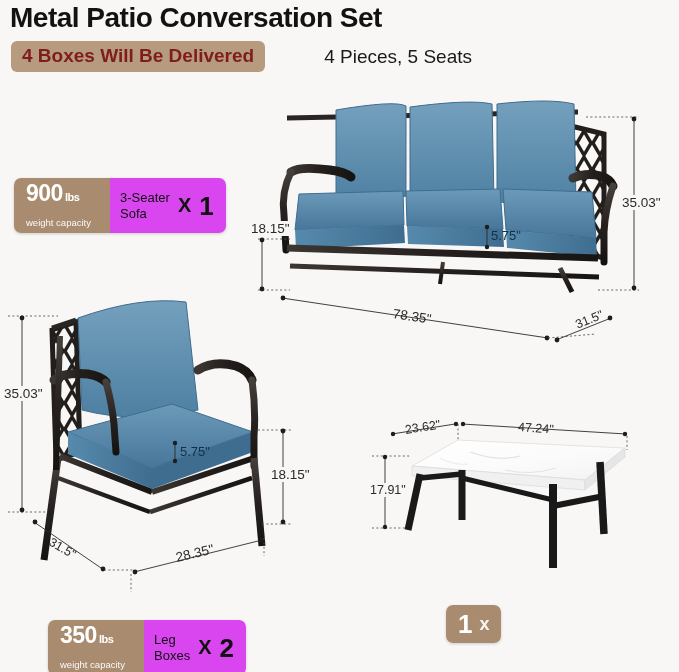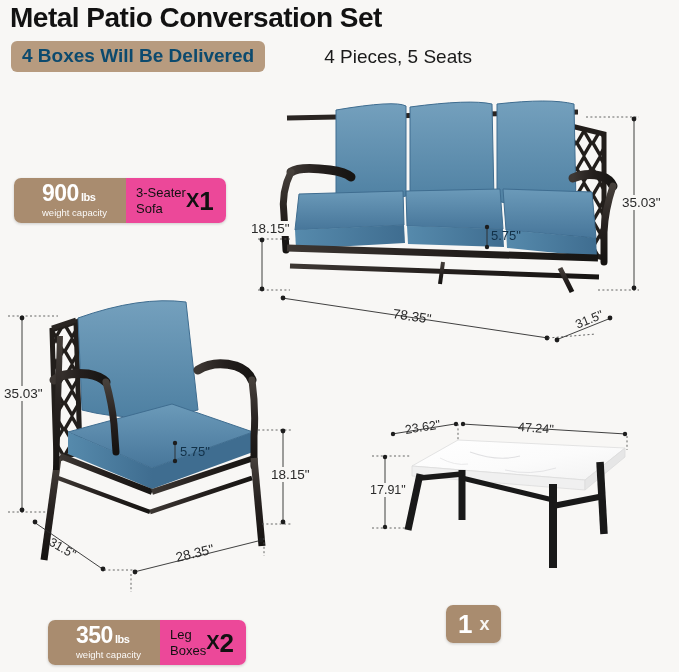--- a/index.html
+++ b/index.html
@@ -14,44 +14,44 @@
   #root{position:relative;width:630px;height:672px;}
 
   
   .title{
     position:absolute;left:10px;top:2px;
     font-size:28px;font-weight:bold;letter-spacing:-0.5px;
     color:#121212;white-space:nowrap;
   }
   .subrow{position:absolute;left:11px;top:41px;display:flex;align-items:center;gap:12px;}
   .pill-boxes{
-    background:#b79b7f;color:#0c4a6e;
+    background:#b79b7f;color:#7f1d1d;
     font-size:19px;font-weight:bold;
     padding:4px 11px 5px 11px;border-radius:6px;white-space:nowrap;
   }
   .pieces{font-size:19px;color:#1a1a1a;white-space:nowrap;margin-left:47px;}
 
   
   .badge{
     position:absolute;display:flex;align-items:stretch;
     border-radius:7px;overflow:hidden;
     box-shadow:0 1px 3px rgba(0,0,0,.18);
     background:#fdfdfb;
   }
   .badge .cap{
     background:#a98c6f;color:#fff;
     display:flex;flex-direction:column;justify-content:center;
-    padding:4px 10px 5px 28px;min-width:74px;
+    padding:4px 10px 5px 12px;min-width:74px;
   }
   .capnum{font-size:23px;font-weight:bold;line-height:1;letter-spacing:-0.5px;}
   .capnum .u{font-size:11px;font-weight:bold;margin-left:2px;}
-  .caplbl{font-size:9.5px;line-height:1.2;margin-top:2px;opacity:.95;}
+  .caplbl{font-size:9.5px;line-height:1.2;margin-top:12px;opacity:.95;}
   .badge .item{
-    background:#ec4899;
-    display:flex;align-items:center;gap:0;
+    background:#d946ef;
+    display:flex;align-items:center;gap:8px;
     padding:4px 12px 4px 10px;
   }
   .itemname{font-size:13px;line-height:1.18;color:#111;white-space:pre-line;}
   .xsign{font-size:20px;font-weight:bold;color:#111;}
   .qty{font-size:26px;font-weight:bold;color:#111;line-height:1;}
 
   
   .badge2{
     position:absolute;display:flex;align-items:stretch;
     border-radius:7px;overflow:hidden;background:#fdfdfb;

